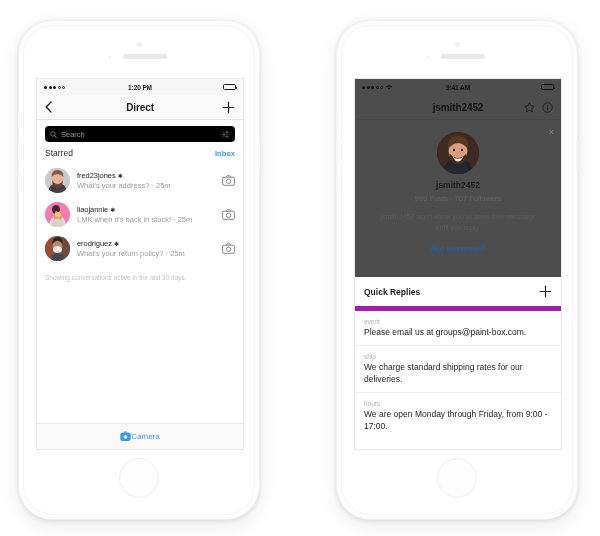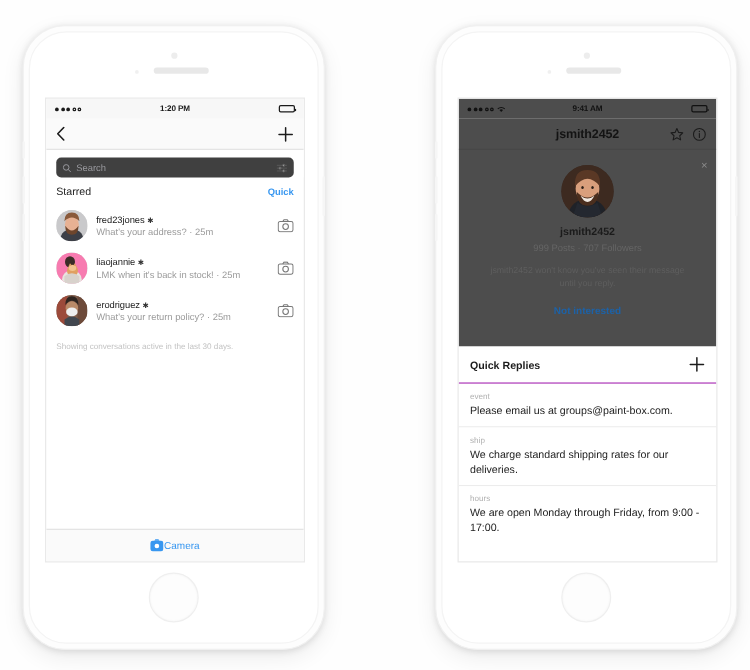--- a/index.html
+++ b/index.html
@@ -14,21 +14,21 @@
   
   .phone {
     position: absolute;
     width: 242px; height: 500px;
     border-radius: 34px;
     background: #fdfdfd;
     border: 1px solid #f0f0f0;
     box-shadow: 0 1px 5px rgba(0,0,0,0.10), 0 6px 18px rgba(0,0,0,0.07);
   }
   .phone.left  { left: 18px;  top: 20px; }
-  .phone.right { left: 348px; top: 20px; }
+  .phone.right { left: 336px; top: 20px; }
 
   .phone-inner {
     position: absolute; left: 4px; top: 4px;
     width: 232px; height: 490px;
     border-radius: 30px;
     background: #ffffff;
     border: 1px solid #f4f4f4;
   }
   .cam-dot {
     position: absolute; left: 50%; top: 16px;
@@ -108,21 +108,21 @@
   .nav-title {
     position: absolute; left: 0; right: 0; text-align: center;
     font-size: 10px; font-weight: bold; color: #1c1c1c; letter-spacing: -0.1px;
   }
   .nav-back { font-size: 13px; color: #1c1c1c; line-height: 1; font-weight: 300; z-index:2;}
   .nav-plus { margin-left: auto; font-size: 15px; color: #1c1c1c; line-height: 1; font-weight: 300; z-index:2;}
 
   
   .search-wrap { padding: 6px 8px 0 8px; background: #fff; }
   .search-box {
-    height: 16px; background: #404040; border-radius: 4px;
+    height: 16px; background: #000000; border-radius: 4px;
     display: flex; align-items: center; padding: 0 5px; gap: 4px;
   }
   .search-box .ph { font-size: 7.5px; color: #9a9a9f; }
   .tune-icon { margin-left: auto; opacity: 0.55; }
 
   
   .section-head {
     display: flex; align-items: center; justify-content: space-between;
     padding: 6px 8px 5px 8px;
   }
@@ -179,21 +179,21 @@
     margin: 0 auto; overflow: hidden; position: relative;
     background: #3a2a22;
   }
   .ov-name { font-size: 8.5px; font-weight: bold; color: #1b1b1b; margin-top: 6px; }
   .ov-stats { font-size: 7.5px; color: #656565; margin-top: 4px; }
   .ov-note { font-size: 7px; color: #5e5e5e; line-height: 1.5; margin-top: 9px; padding: 0 22px; }
   .ov-action { font-size: 8px; font-weight: bold; color: #1d62a7; margin-top: 11px; }
 
   .qr-head {
     display: flex; align-items: center; justify-content: space-between;
-    padding: 8px 9px; border-bottom: 1px solid #a21caf; background: #fff;
+    padding: 8px 9px; border-bottom: 5px solid #a21caf; background: #fff;
   }
   .qr-head .t { font-size: 8.5px; font-weight: bold; color: #1c1c1c; }
   .qr-head .p { font-size: 13px; color: #1c1c1c; line-height: 1; font-weight: 300; }
 
   .qr-item { padding: 7px 9px 6px 9px; border-bottom: 1px solid #ececec; background: #fff; }
   .qr-item:last-child { border-bottom: none; }
   .qr-key { font-size: 6.5px; color: #b0b0b0; margin-bottom: 2px; }
   .qr-val { font-size: 8.5px; color: #1c1c1c; line-height: 1.4; }
 
   svg { display: block; }
@@ -232,20 +232,21 @@
           <span class="battery"><span class="fill"></span></span>
         </div>
       </div>
 
       <div class="navbar">
         <div class="nav-back">
           <svg width="7" height="12" viewBox="0 0 7 12" fill="none" stroke="#1c1c1c" stroke-width="1.3" stroke-linecap="round" stroke-linejoin="round">
               <path d="M6 1 L1.2 6 L6 11"></path>
             </svg>
         </div>
+        <div class="nav-title">Direct</div>
         <div class="nav-plus">
           <svg width="13" height="13" viewBox="0 0 13 13" stroke="#1c1c1c" stroke-width="1.2" stroke-linecap="round">
               <path d="M6.5 1.2 V11.8 M1.2 6.5 H11.8"></path>
             </svg>
         </div>
       </div>
 
       <div class="search-wrap">
         <div class="search-box">
           <span>
@@ -261,21 +262,21 @@
               <circle cx="8" cy="3" r="1.2" fill="#fff"></circle>
               <circle cx="4" cy="6" r="1.2" fill="#fff"></circle>
               <circle cx="8" cy="9" r="1.2" fill="#fff"></circle>
             </svg>
           </span>
         </div>
       </div>
 
       <div class="section-head">
         <span class="t">Starred</span>
-        <span class="a">Quick</span>
+        <span class="a">Inbox</span>
       </div>
 
       <div class="conv">
         <div class="avatar">
           <svg width="25" height="25" viewBox="0 0 25 25">
             <rect width="25" height="25" fill="#c9c9cb"></rect>
             <ellipse cx="12.5" cy="23" rx="9" ry="8" fill="#3c3f47"></ellipse>
             <ellipse cx="12.5" cy="11.5" rx="5.6" ry="6.4" fill="#e7b193"></ellipse>
             <path d="M6.5 9 q6-6 12 0 q0 -7 -6 -7 q-6 0 -6 7z" fill="#8a5a3b"></path>
             <path d="M7.2 12.6 q5.3 7.5 10.6 0 q0 7.2 -5.3 7.2 q-5.3 0 -5.3 -7.2z" fill="#6d452c"></path>

